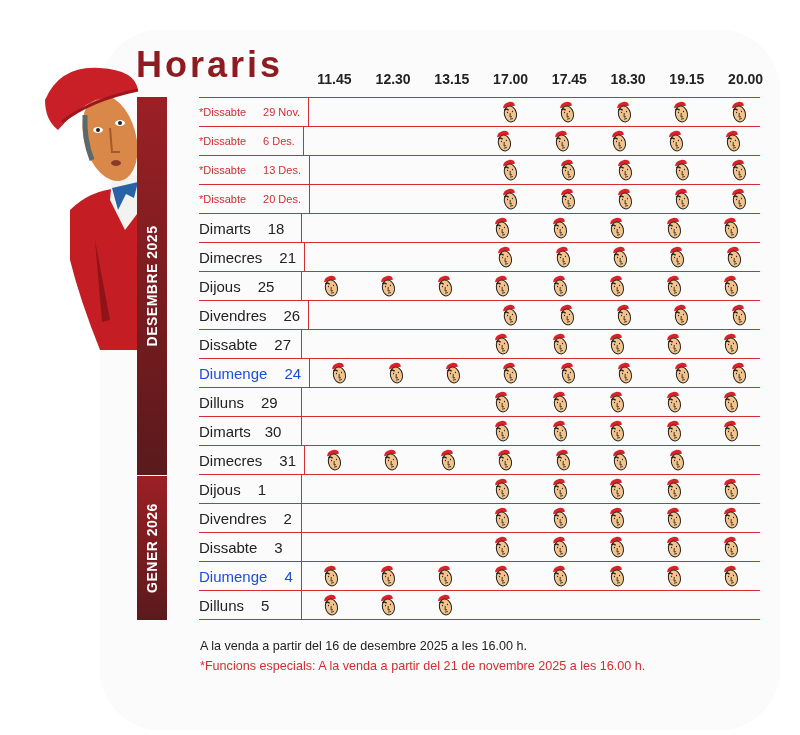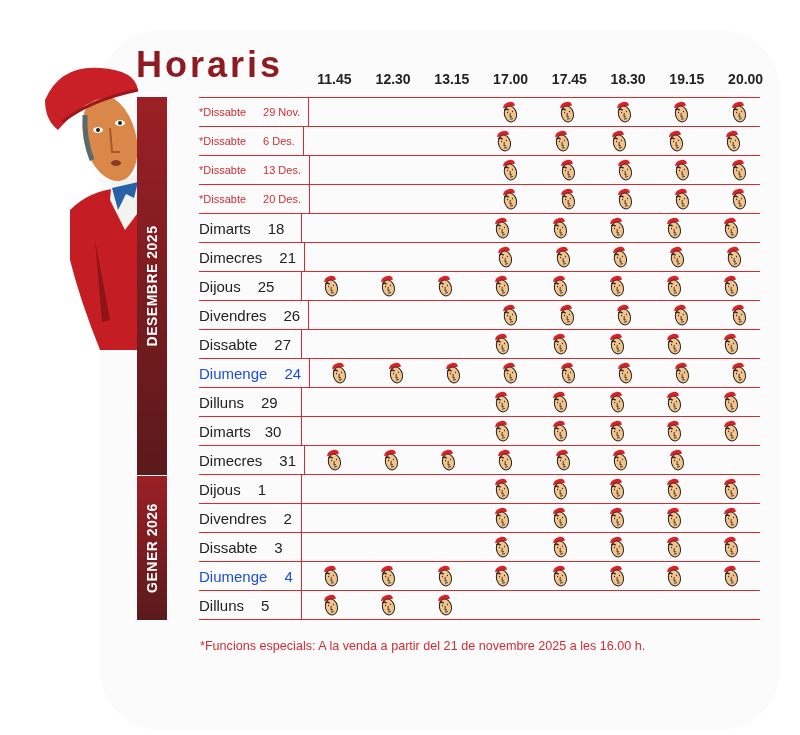--- a/index.html
+++ b/index.html
@@ -1276,14 +1276,15 @@
         <div class="cell"></div>
         <div class="cell"></div>
         <div class="cell"></div>
         <div class="cell"></div>
         <div class="cell"></div>
       </div>
     </div>
   </div>
 
 <div class="footer">
+  <div>A la venda a partir del 16 de desembre 2025 a les 16.00 h.</div>
   <div class="red">*Funcions especials: A la venda a partir del 21 de novembre 2025 a les 16.00 h.</div>
 </div>
 
 </body></html>

